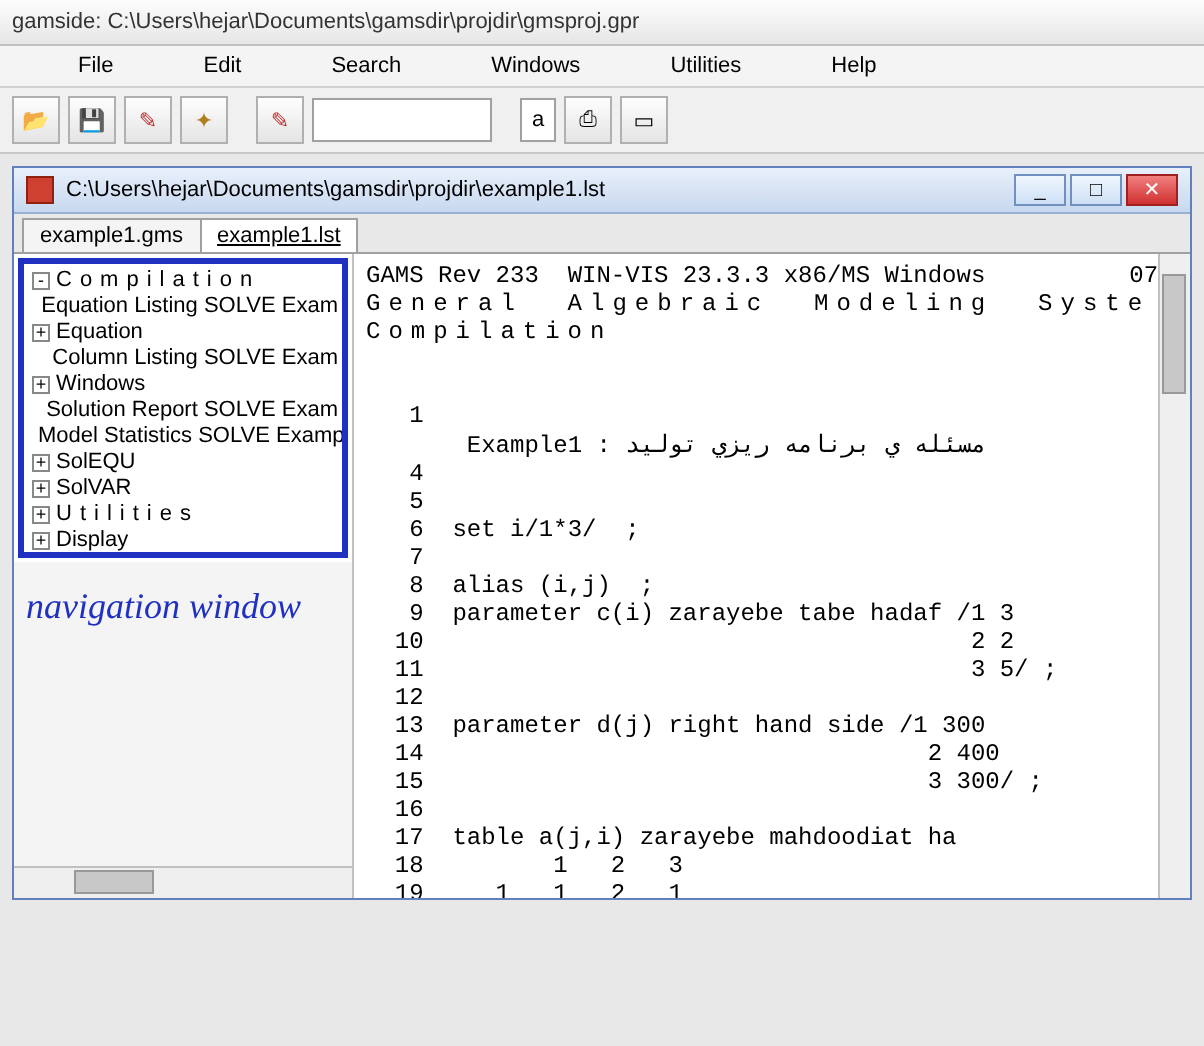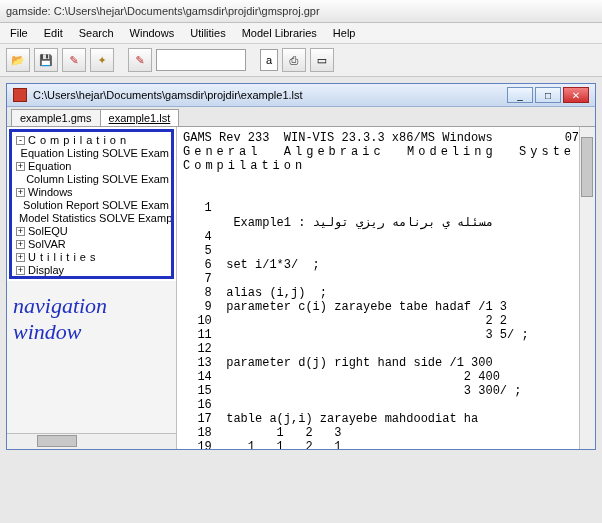--- a/index.html
+++ b/index.html
@@ -21,20 +21,21 @@
   .menubar {
     background: #f4f4f4;
     border-bottom: 1px solid #d0d0d0;
     padding: 2px 4px;
     display: flex;
     gap: 4px;
   }
   .menuitem {
     padding: 2px 6px;
     cursor: default;
+    margin-left: 29px;
   }
   .toolbar {
     background: #f0f0f0;
     border-bottom: 1px solid #c8c8c8;
     padding: 4px 6px;
     display: flex;
     align-items: center;
     gap: 4px;
   }
   .tbtn {
@@ -124,21 +125,21 @@
   }
   .expander{
     width:9px;height:9px;border:1px solid #888;
     display:flex;align-items:center;justify-content:center;
     font-size:9px;line-height:7px;background:#fff;
   }
   .navlabel{
     flex:1;
     font-family: Georgia, 'Times New Roman', serif;
     font-style: italic;
-    font-size: 22px;
+    font-size: 18px;
     color: #2030c0;
     padding: 12px 6px;
     background:#f4f4f4;
   }
   .navscroll{
     height:16px;border-top:1px solid #c0c0c0;background:#efefef;
     position:relative;
   }
   .navscroll .thumb{position:absolute;left:30px;top:1px;width:40px;height:12px;background:#c8c8c8;border:1px solid #999;}
   .content{
@@ -164,21 +165,20 @@
 <div class="titlebar">
   <span>gamside: C:\Users\hejar\Documents\gamsdir\projdir\gmsproj.gpr</span>
 </div>
 
 <div class="menubar">
   <div class="menuitem">File</div>
   <div class="menuitem">Edit</div>
   <div class="menuitem">Search</div>
   <div class="menuitem">Windows</div>
   <div class="menuitem">Utilities</div>
-  <div class="menuitem">Model Libraries</div>
   <div class="menuitem">Help</div>
 </div>
 
 <div class="toolbar">
   <div class="tbtn">
       <span style="color:#d8a030">📂</span>
     </div>
   <div class="tbtn">
       <span style="color:#888">💾</span>
     </div>

